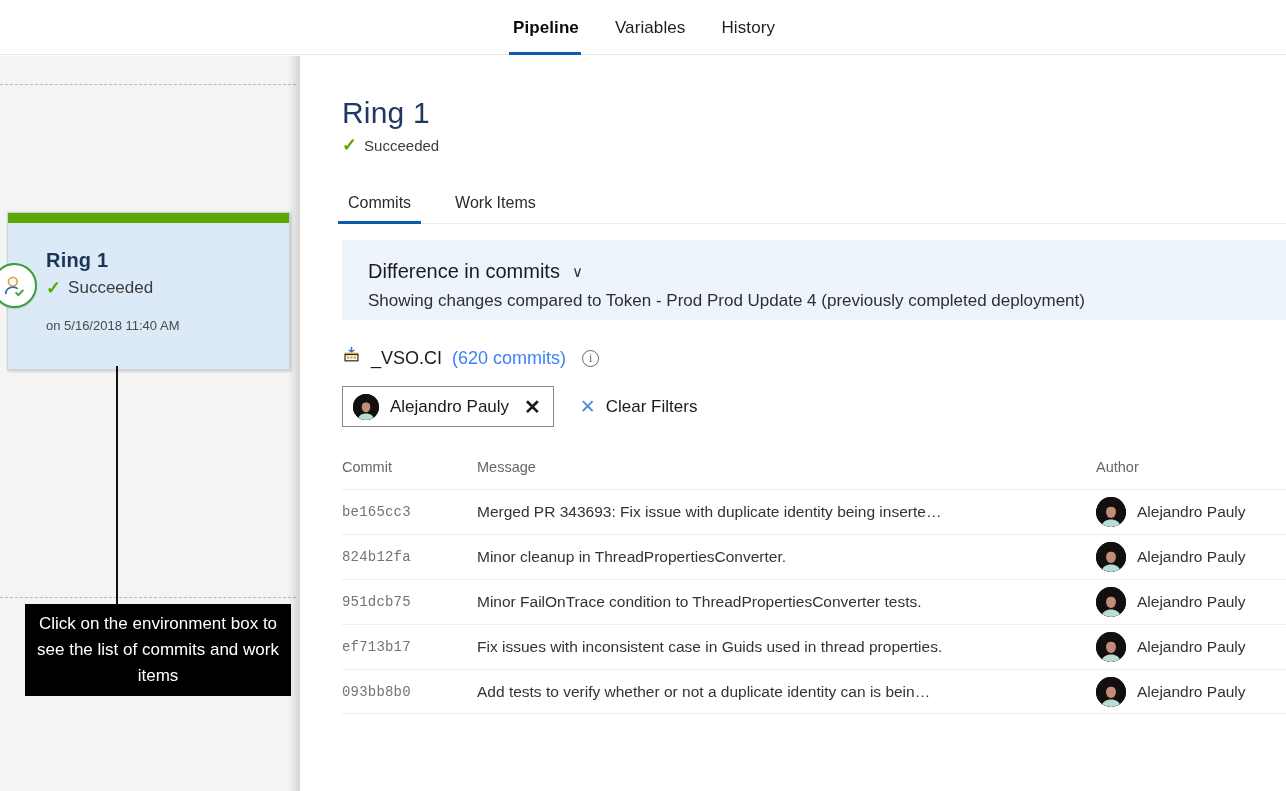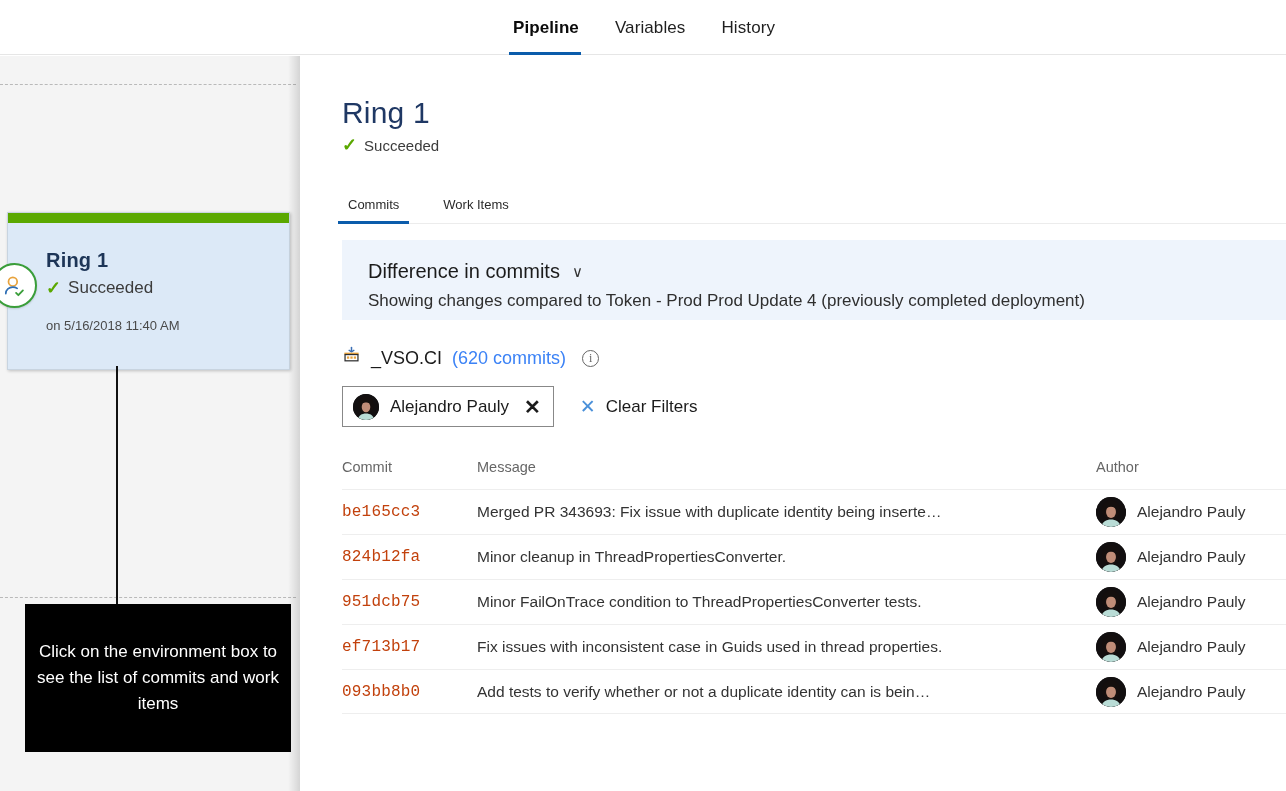--- a/index.html
+++ b/index.html
@@ -98,21 +98,21 @@
     display: flex; align-items: center; justify-content: center;
     box-shadow: 0 1px 2px rgba(0,0,0,.15);
   }
 
   .leader-line {
     position: absolute; left: 116px; top: 310px; width: 2px; height: 240px;
     background: #111111;
   }
 
   .callout {
-    position: absolute; left: 25px; top: 548px; width: 266px; height: 148px;
+    position: absolute; left: 25px; top: 548px; width: 266px; height: 92px;
     background: #000000; color: #ffffff;
     display: flex; align-items: center; justify-content: center;
     text-align: center; font-size: 17px; line-height: 26px; padding: 0 12px;
   }
 
   
   .content {
     position: absolute; left: 300px; top: 56px; width: 986px; height: 735px;
     background: #ffffff; overflow: hidden;
   }
@@ -122,21 +122,21 @@
     margin-top: 6px; display: flex; align-items: center; gap: 7px;
     font-size: 15px; color: #3c3c3c;
   }
 
   .tabs2 {
     margin: 30px 0 0 42px; display: flex; align-items: flex-end;
     border-bottom: 1px solid #ececec; width: 944px; height: 40px;
   }
   .tab2 {
     position: relative; padding: 0 6px 11px 6px; margin-right: 32px;
-    font-size: 13px; color: #2b2b2b; cursor: pointer;
+    font-size: 16px; color: #2b2b2b; cursor: pointer;
   }
   .tab2.active::after {
     content: ""; position: absolute; left: -4px; right: -4px; bottom: -1px;
     height: 3px; background: #0b5cab;
   }
 
   .info-banner {
     margin-top: 16px; margin-left: 42px; width: 944px; height: 80px;
     background: #eef4fc; padding: 20px 0 0 26px;
   }
@@ -180,22 +180,22 @@
   }
   .col-commit { width: 135px; }
   .col-msg { flex: 1; }
   .col-author { width: 190px; }
   .tbl-row {
     display: flex; align-items: center; height: 45px;
     border-top: 1px solid #eeeeee; font-size: 15.5px; color: #1b1b1b;
   }
   .tbl-row:last-child { border-bottom: 1px solid #eeeeee; }
   .cell-commit {
-    width: 135px; font-family: "Liberation Mono", monospace; font-size: 16px;
-    color: #c2410c; letter-spacing: .2px;
+    width: 135px; font-family: "Liberation Mono", monospace; font-size: 14px;
+    color: #737373; letter-spacing: .2px;
   }
   .cell-msg {
     flex: 1; white-space: nowrap; overflow: hidden; text-overflow: ellipsis;
     padding-right: 22px; color: #333;
   }
   .cell-author { width: 190px; display: flex; align-items: center; gap: 11px; color: #333; }
 
   
   .avatar {
     width: 30px; height: 30px; border-radius: 50%; overflow: hidden;

